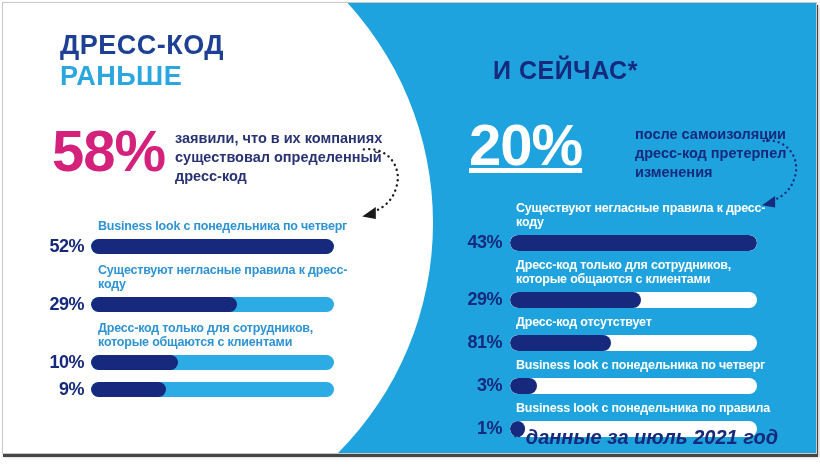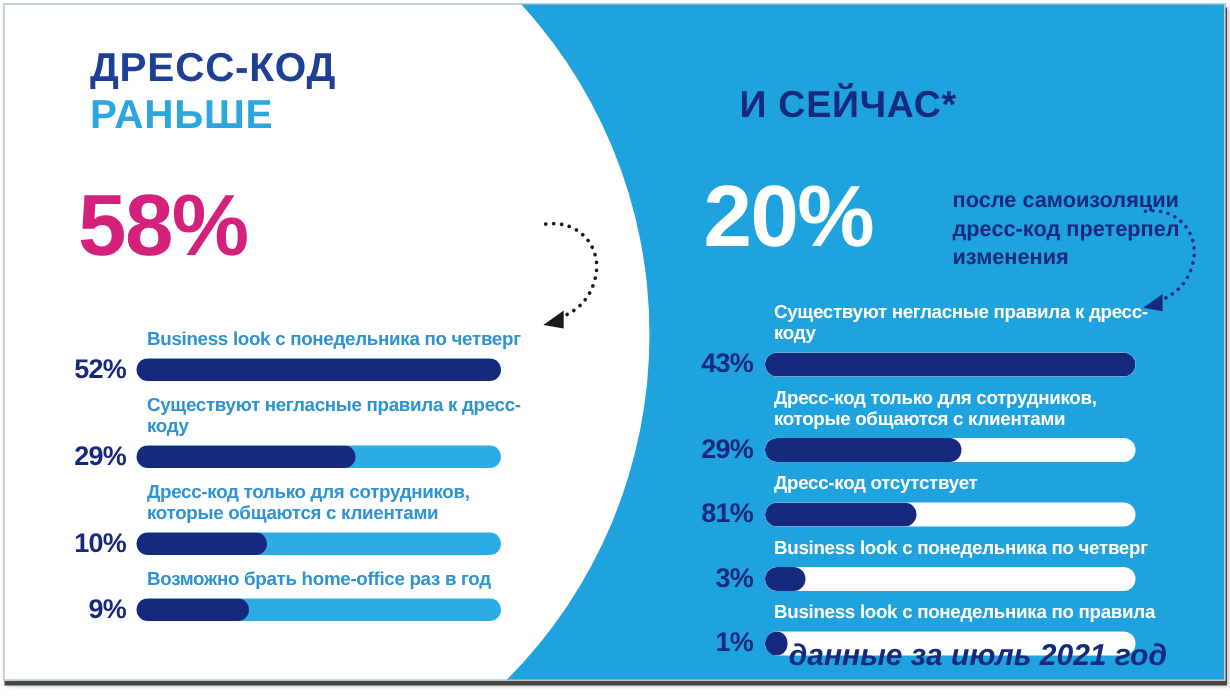--- a/index.html
+++ b/index.html
@@ -32,21 +32,21 @@
   .l-title .t1{color:var(--title-navy);}
   .l-title .t2{color:var(--title-light-blue);}
   .l-stat{position:absolute;left:49px;top:114px;font-size:58px;font-weight:800;
     color:var(--magenta);letter-spacing:-1px;}
   .l-stat-text{position:absolute;left:172px;top:126px;width:208px;
     font-size:14.5px;font-weight:600;line-height:1.3;color:#293373;}
   
   .r-title{position:absolute;left:490px;top:53px;font-size:25px;font-weight:800;
     color:var(--navy);letter-spacing:.5px;}
   .r-stat{position:absolute;left:466px;top:108px;font-size:58px;font-weight:800;
-    color:var(--white);letter-spacing:-1px;}
+    color:var(--white);letter-spacing:-1px;text-decoration:underline;}
   .r-stat-text{position:absolute;left:604px;top:122px;width:195px;
     font-size:14.5px;font-weight:700;line-height:1.3;color:var(--navy);margin-left:28px;}
   
   .chart{position:absolute;}
   .left-chart{left:38px;top:216px;width:312px;}
   .right-chart{left:455px;top:198px;width:330px;}
   .row{margin-bottom:6px;}
   .right-chart .row{margin-bottom:5px;}
   .row-label{margin-left:57px;font-size:12.5px;letter-spacing:-.2px;
     line-height:1.12;margin-bottom:3px;font-weight:600;width:262px;}
@@ -75,20 +75,21 @@
 
 <div class="card">
   <div class="white-circle"></div>
 
   <div class="l-title">
     <div class="t1">ДРЕСС-КОД</div>
     <div class="t2">РАНЬШЕ</div>
   </div>
 
   <div class="l-stat">58%</div>
+  <div class="l-stat-text">заявили, что в их компаниях существовал определенный дресс-код</div>
 
   <div class="arrow arrow-left">
     <svg viewBox="0 0 60 96" fill="none">
       <path d="M 6 6 C 36 2, 54 28, 47 52 C 43 68, 33 78, 18 84" stroke="#1a1a1a" stroke-width="3" fill="none" stroke-dasharray="0.1 6.5" stroke-linecap="round"></path>
       <polygon points="4,90 21,78 21,93" fill="#1a1a1a"></polygon>
     </svg>
   </div>
 
   <div class="chart left-chart">
     <div class="row">
@@ -112,21 +113,20 @@
     <div class="row">
       <div class="row-label">Дресс-код только для сотрудников, которые общаются с клиентами</div>
       <div class="row-body">
         <div class="row-pct">10%</div>
         <div class="bar-track">
           <div class="bar-fill" style="width: 36%;"></div>
         </div>
       </div>
     </div>
     <div class="row">
-      <div class="row-label">Возможно брать home-office раз в год</div>
       <div class="row-body">
         <div class="row-pct">9%</div>
         <div class="bar-track">
           <div class="bar-fill" style="width: 31%;"></div>
         </div>
       </div>
     </div>
   </div>
 
   <div class="r-title">И СЕЙЧАС*</div>

